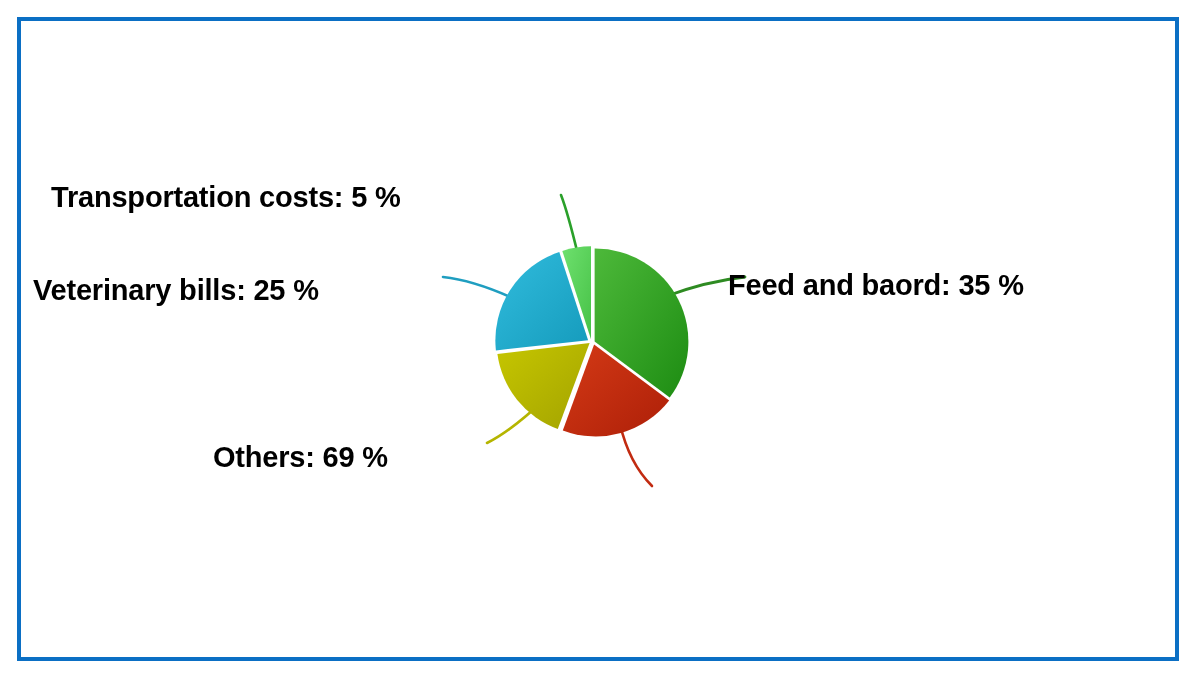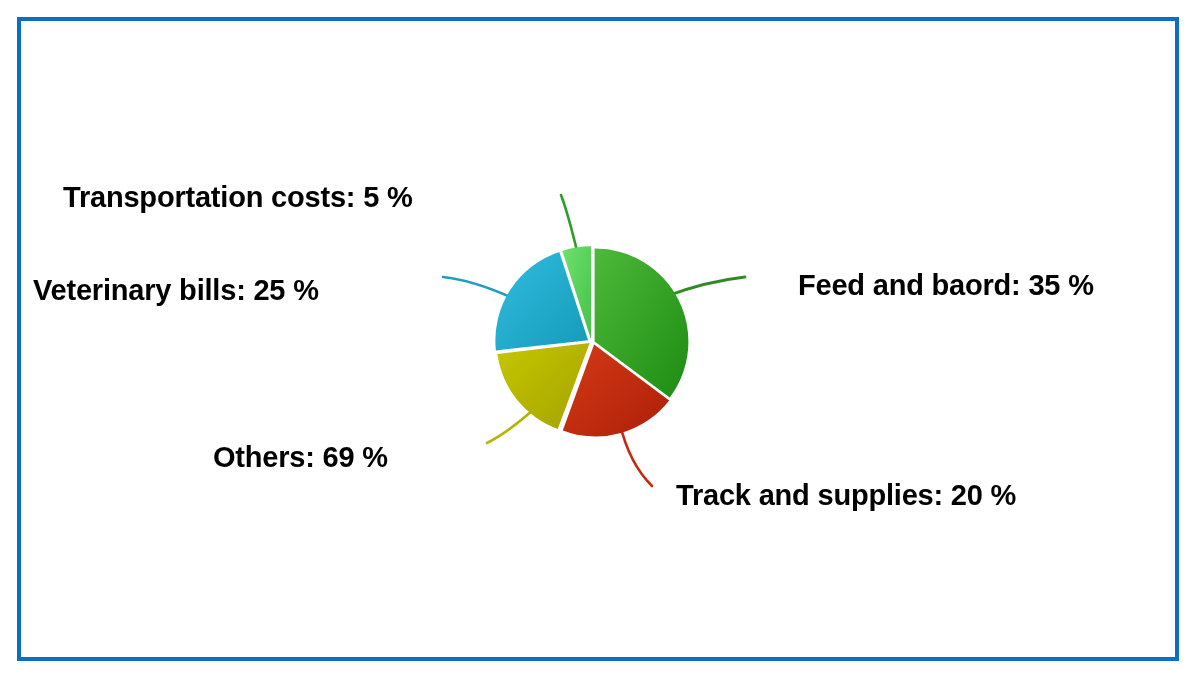--- a/index.html
+++ b/index.html
@@ -47,39 +47,38 @@
     position: absolute;
     font-family: "Liberation Sans", sans-serif;
     font-weight: bold;
     font-size: 29px;
     line-height: 34px;
     color: #000000;
     white-space: nowrap;
     letter-spacing: -0.2px;
   }
   #label-feed {
-    left: 798px;
+    left: 728px;
     top: 268px;
   }
   #label-track {
     left: 676px;
     top: 478px;
   }
   #label-others {
     left: 213px;
     top: 440px;
   }
   #label-vet {
     left: 33px;
     top: 273px;
   }
   #label-transport {
     left: 51px;
     top: 180px;
-    margin-left: 12px;
   }
 </style>
 </head>
 <body>
 
 <div id="canvas">
 
   <div id="chart-frame"></div>
 
   <div id="plot-area">
@@ -124,21 +123,20 @@
 
       <path d="M 557.8 428.9 A 93 93 0 0 1 497.4 354.1 L 589.6 343.1 Z" fill="url(#grad-olive)"></path>
 
       <path d="M 495.9 350.4 A 93 93 0 0 1 559.3 252.1 L 588.1 340.3 Z" fill="url(#grad-cyan)"></path>
 
       <path d="M 562.3 250.9 A 93 93 0 0 1 591.0 246.3 L 591.0 339.3 Z" fill="url(#grad-lgreen)"></path>
     </svg>
 
     <div class="slice-label" id="label-feed">Feed and baord: 35 %</div>
 
-    <div class="slice-label" id="label-track">Track and supplies: 20 %</div>
 
     <div class="slice-label" id="label-others">Others: 69 %</div>
 
     <div class="slice-label" id="label-vet">Veterinary bills: 25 %</div>
 
     <div class="slice-label" id="label-transport">Transportation costs: 5 %</div>
 
   </div>
 </div>
 

